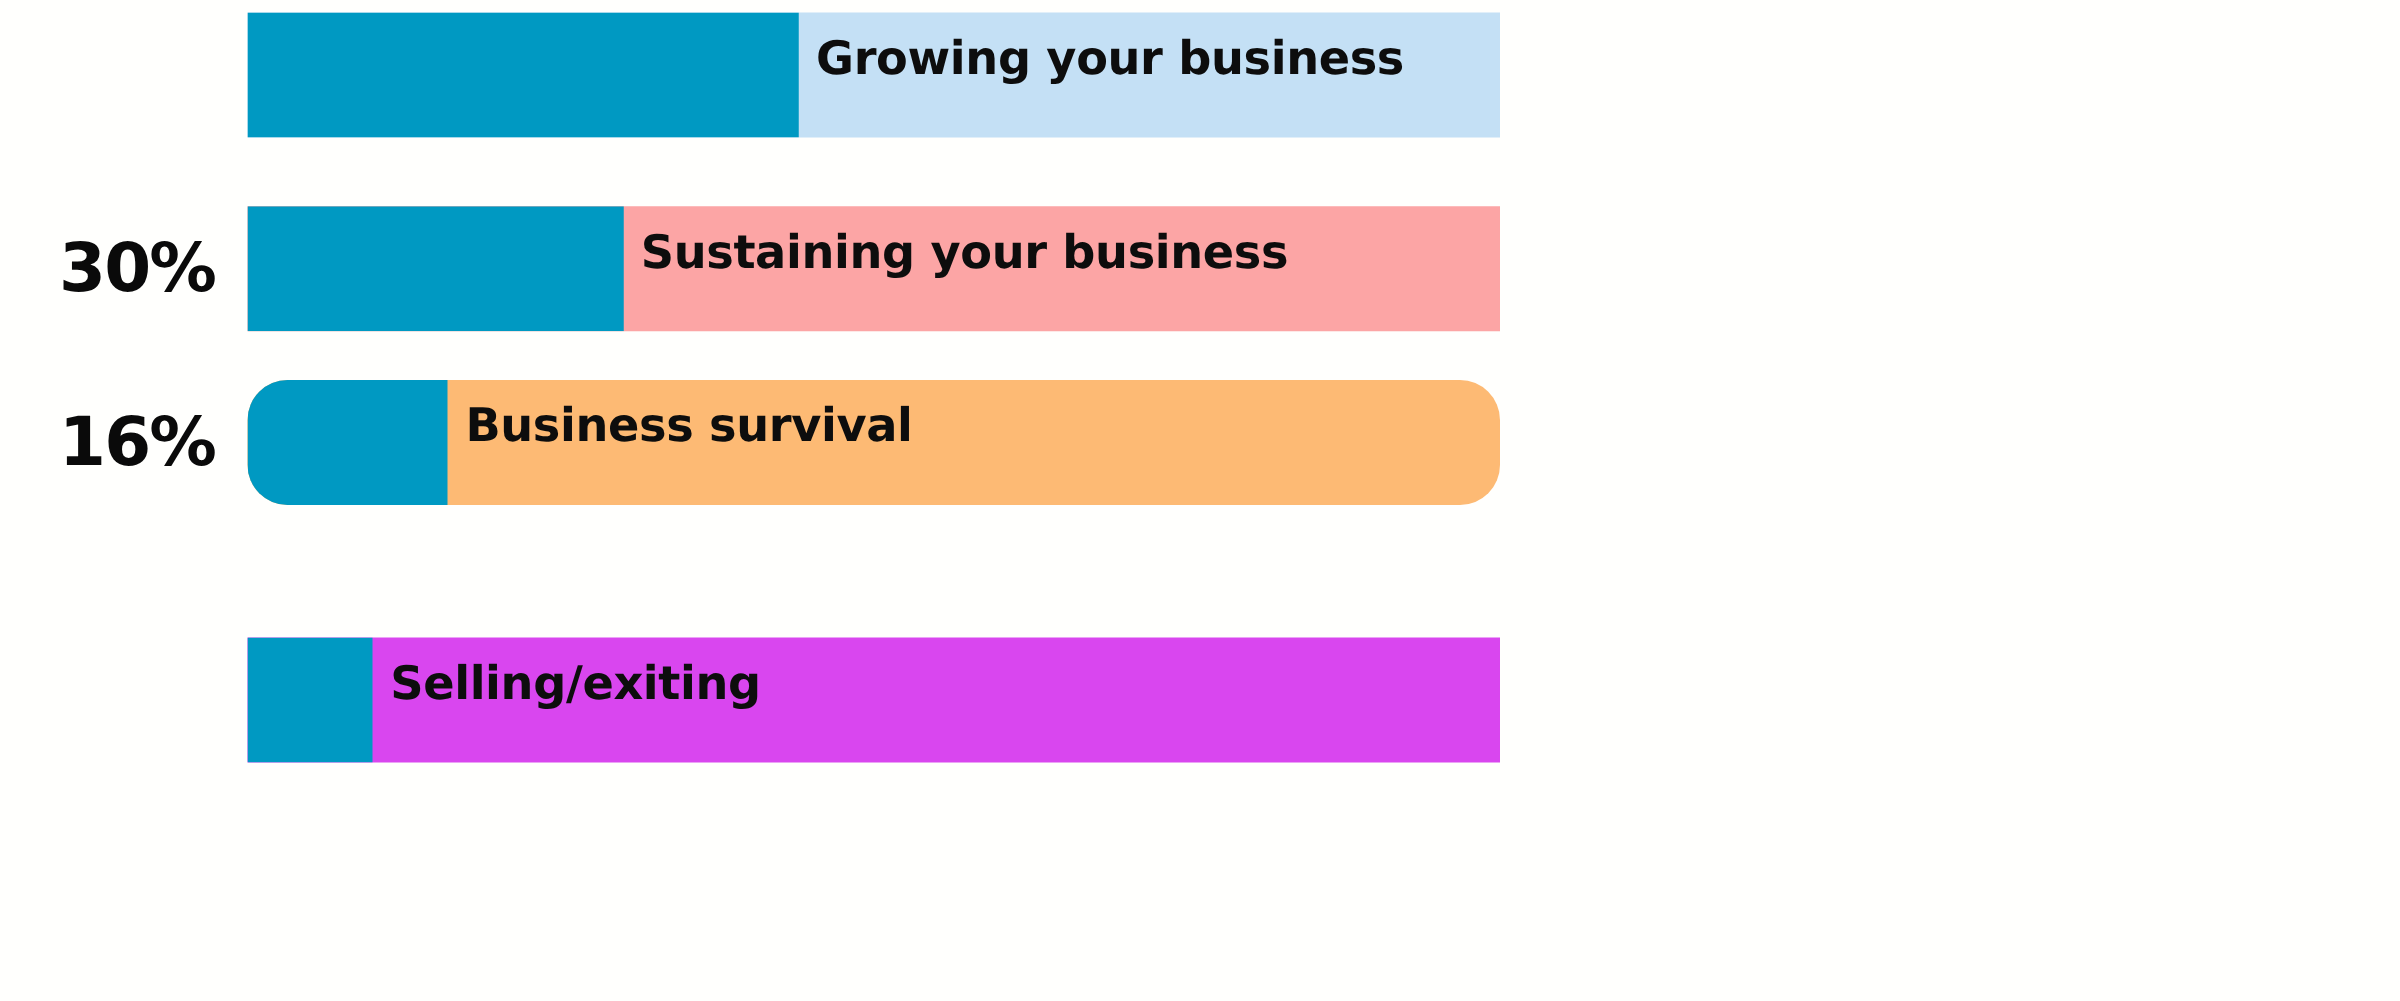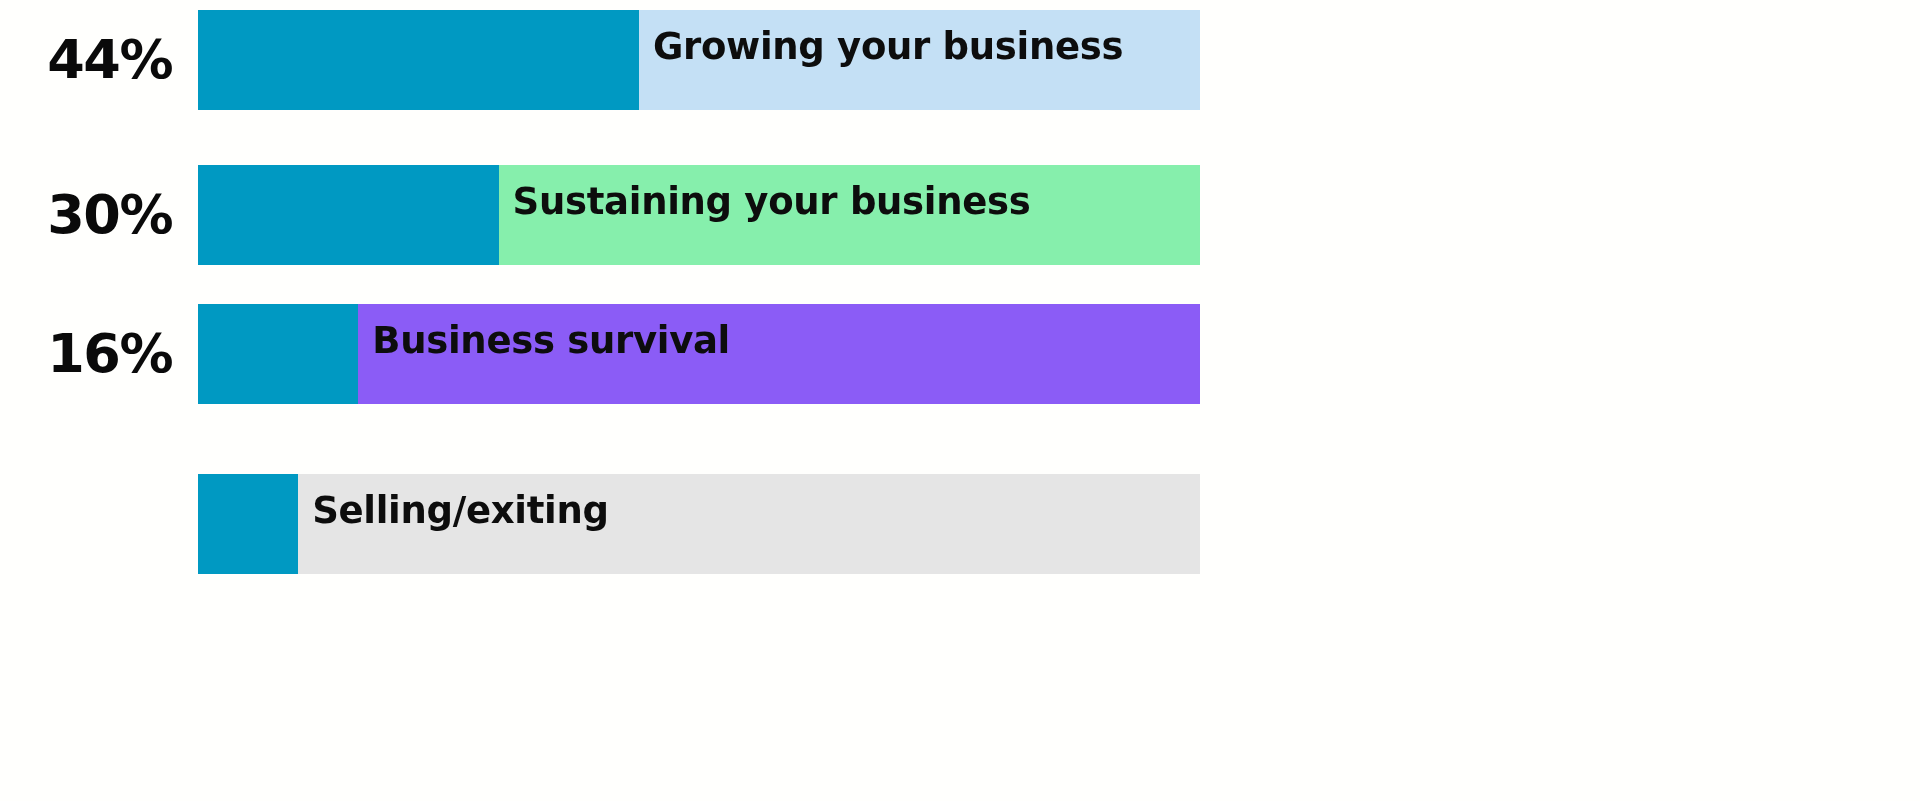--- a/index.html
+++ b/index.html
@@ -85,43 +85,42 @@
     white-space: nowrap;
     user-select: none;
   }
 </style>
 </head>
 <body>
 
 <div id="chart-root" style="background: rgb(255, 255, 253);">
 
   <div class="bar-row r0">
-    <div class="pct-label">44%</div>
     <div class="bar-track" style="background: rgb(196, 224, 245);">
       <div class="bar-fill" style="width: 440.88px; background: rgb(0, 153, 194);"></div>
       <div class="bar-caption" style="left: 454.88px;">Growing your business</div>
     </div>
   </div>
 
   <div class="bar-row r1">
     <div class="pct-label">30%</div>
-    <div class="bar-track" style="background: #86efac;">
+    <div class="bar-track" style="background: #fca5a5;">
       <div class="bar-fill" style="width: 300.6px; background: rgb(0, 153, 194);"></div>
       <div class="bar-caption" style="left: 314.6px;">Sustaining your business</div>
     </div>
   </div>
 
   <div class="bar-row r2">
     <div class="pct-label">16%</div>
-    <div class="bar-track" style="background: #8b5cf6;">
+    <div class="bar-track" style="background: #fdba74; border-radius: 32px;">
       <div class="bar-fill" style="width: 160.32px; background: rgb(0, 153, 194);"></div>
       <div class="bar-caption" style="left: 174.32px;">Business survival</div>
     </div>
   </div>
 
   <div class="bar-row r3">
-    <div class="bar-track" style="background: #e5e5e5;">
+    <div class="bar-track" style="background: #d946ef; margin-top: 36px;">
       <div class="bar-fill" style="width: 100.2px; background: rgb(0, 153, 194);"></div>
       <div class="bar-caption" style="left: 114.2px;">Selling/exiting</div>
     </div>
   </div>
 
 </div>
 
 </body></html>

